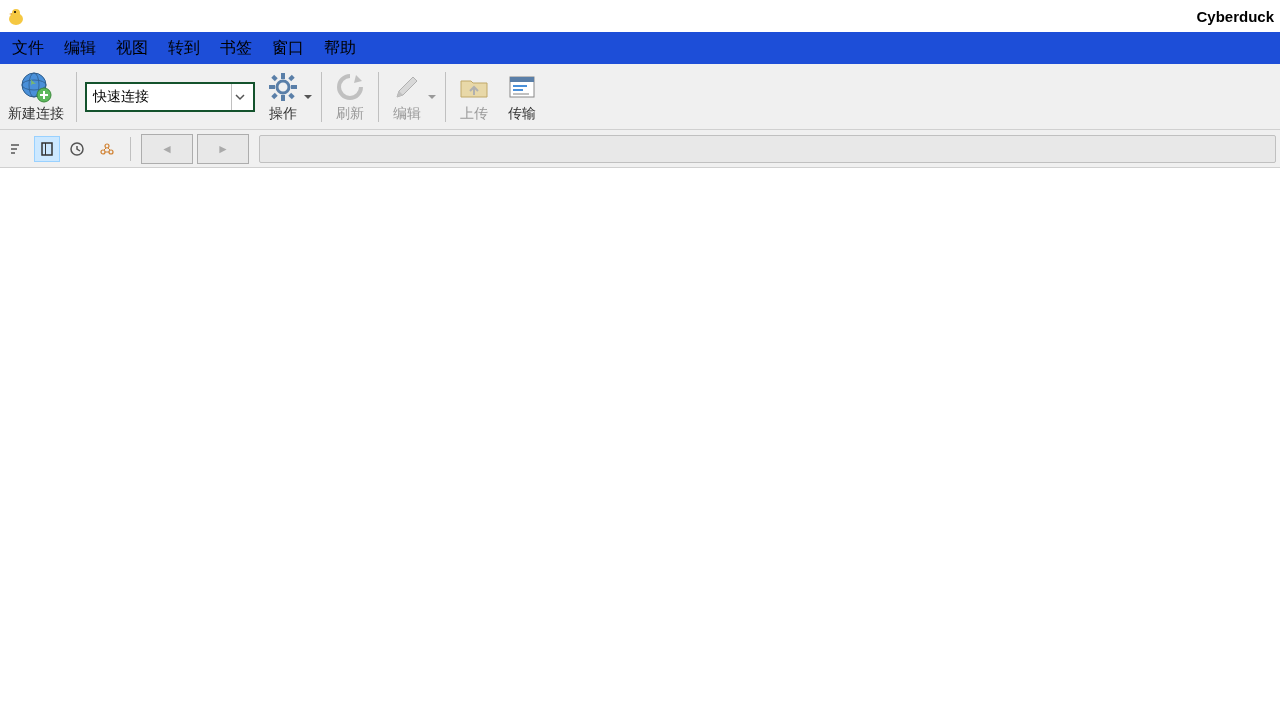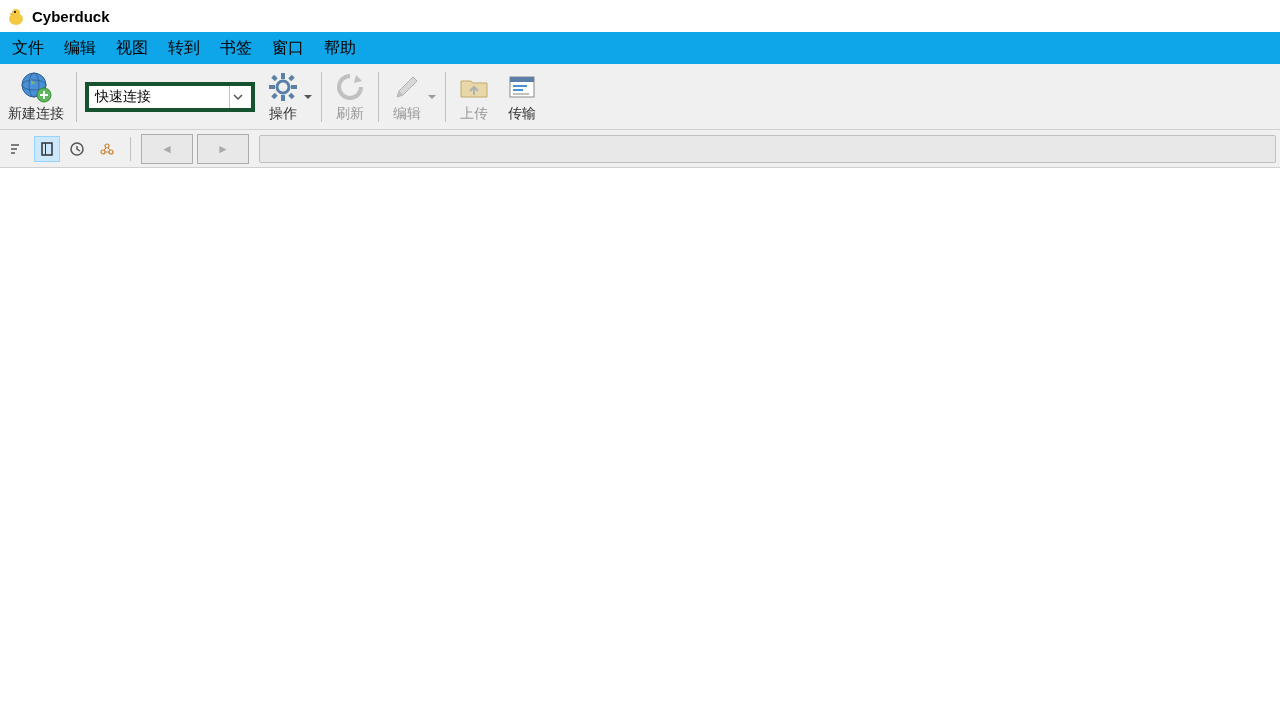--- a/index.html
+++ b/index.html
@@ -13,37 +13,38 @@
       width: 1280px;
       height: 720px;
       overflow: hidden;
     }
     .titlebar {
       height: 32px;
       display: flex;
       align-items: center;
       padding: 0 6px;
       background: #ffffff;
+      justify-content: space-between;
     }
     .titlebar-icon {
       width: 20px;
       height: 20px;
       margin-right: 6px;
     }
     .titlebar-text {
       font-size: 15px;
       font-weight: bold;
       color: #000;
     }
     .menubar {
       height: 32px;
       display: flex;
       align-items: center;
       padding: 0 2px;
-      background: #0ea5e9;
+      background: #1d4ed8;
     }
     .menu-item {
       padding: 4px 10px;
       font-size: 16px;
       color: #000;
       cursor: pointer;
     }
     .toolbar {
       height: 66px;
       display: flex;
@@ -76,21 +77,21 @@
     }
     .toolbar-sep {
       width: 1px;
       height: 50px;
       background: #c0c0c0;
       margin: 0 4px;
     }
     .quick-connect {
       width: 170px;
       height: 30px;
-      border: 4px solid #14532d;
+      border: 2px solid #14532d;
       background: #fff;
       display: flex;
       align-items: center;
       padding: 0 6px;
       font-size: 14px;
       margin: 0 4px;
       position: relative;
     }
     .quick-connect-text {
       flex: 1;

